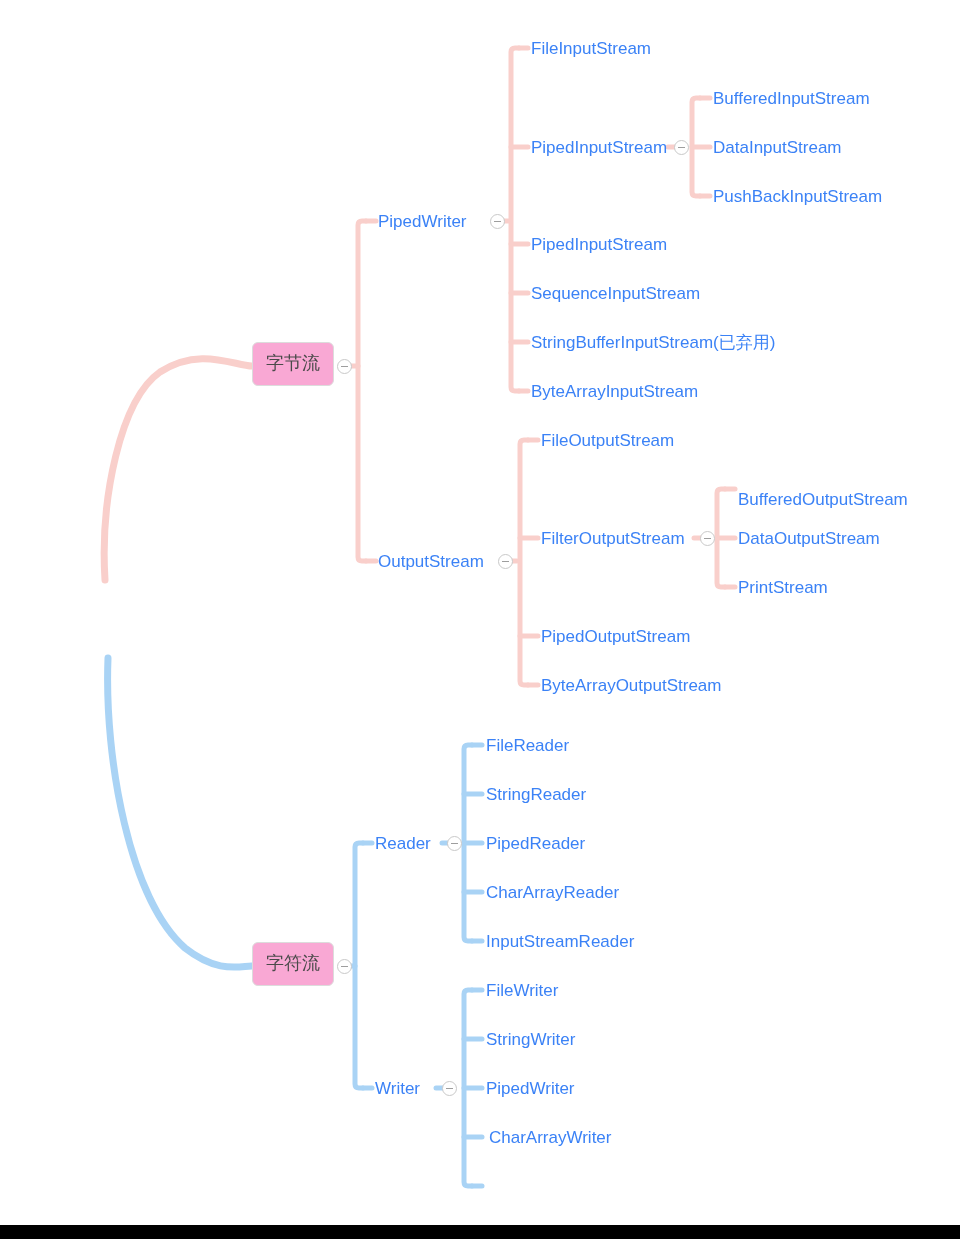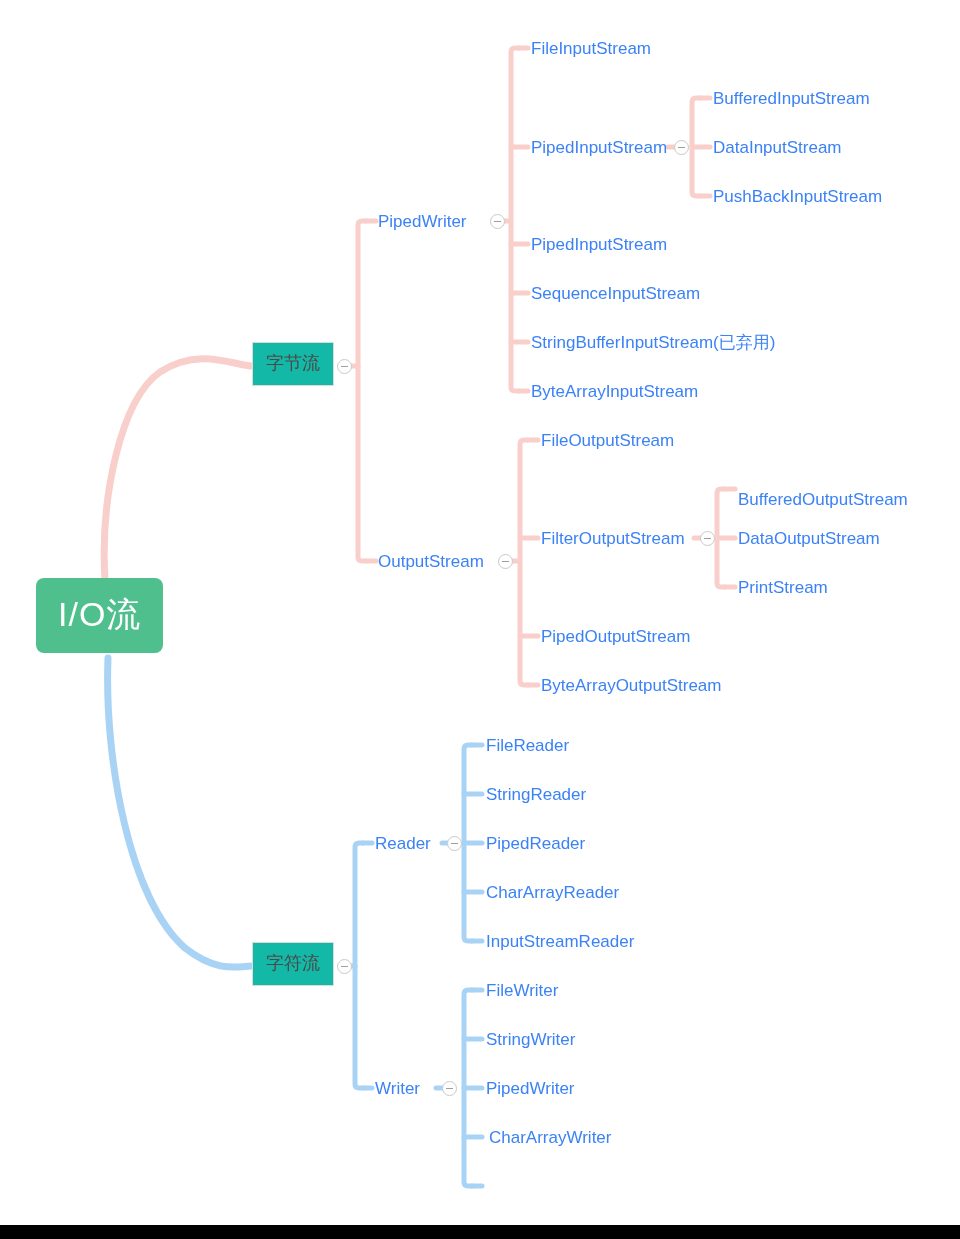--- a/index.html
+++ b/index.html
@@ -21,23 +21,23 @@
     color:#ffffff;
     border-radius:8px;
     font-size:34px;
     line-height:1;
     padding:19px 22px 22px 22px;
     letter-spacing:1px;
     box-sizing:border-box;
   }
   
   .boxed{
-    background:#14b8a6;
+    background:#f9a8d4;
     border:1px solid #dcdcdc;
-    border-radius:0;
+    border-radius:6px;
     color:#4a4a4a;
     font-size:18px;
     line-height:1;
     padding:11px 13px 13px 13px;
     box-sizing:border-box;
   }
   
   .plain{
     color:#3b82f6;
     font-size:17px;
@@ -127,23 +127,20 @@
 
     <path d="M436,1088 L448,1088" stroke="#a9d3f5" stroke-width="5" fill="none" stroke-linecap="round"></path>
     <path d="M472,990 L468,990 Q464,990 464,994 L464,1182 Q464,1186 468,1186 L472,1186" stroke="#a9d3f5" stroke-width="5" fill="none" stroke-linecap="round"></path>
     <path d="M472,990 L482,990" stroke="#a9d3f5" stroke-width="5" fill="none" stroke-linecap="round"></path>
     <path d="M464,1039 L482,1039" stroke="#a9d3f5" stroke-width="5" fill="none" stroke-linecap="round"></path>
     <path d="M464,1088 L482,1088" stroke="#a9d3f5" stroke-width="5" fill="none" stroke-linecap="round"></path>
     <path d="M464,1137 L482,1137" stroke="#a9d3f5" stroke-width="5" fill="none" stroke-linecap="round"></path>
     <path d="M472,1186 L482,1186" stroke="#a9d3f5" stroke-width="5" fill="none" stroke-linecap="round"></path>
   </svg>
 
-  <div class="node root-node" style="left:36px;top:578px;">
-    <span>I/O流</span>
-  </div>
 
   <div class="node boxed" style="left:252px;top:342px;">
     <span>字节流</span>
   </div>
   <div class="toggle" style="left:337px;top:359px;"></div>
 
   <div class="node boxed" style="left:252px;top:942px;">
     <span>字符流</span>
   </div>
   <div class="toggle" style="left:337px;top:959px;"></div>

